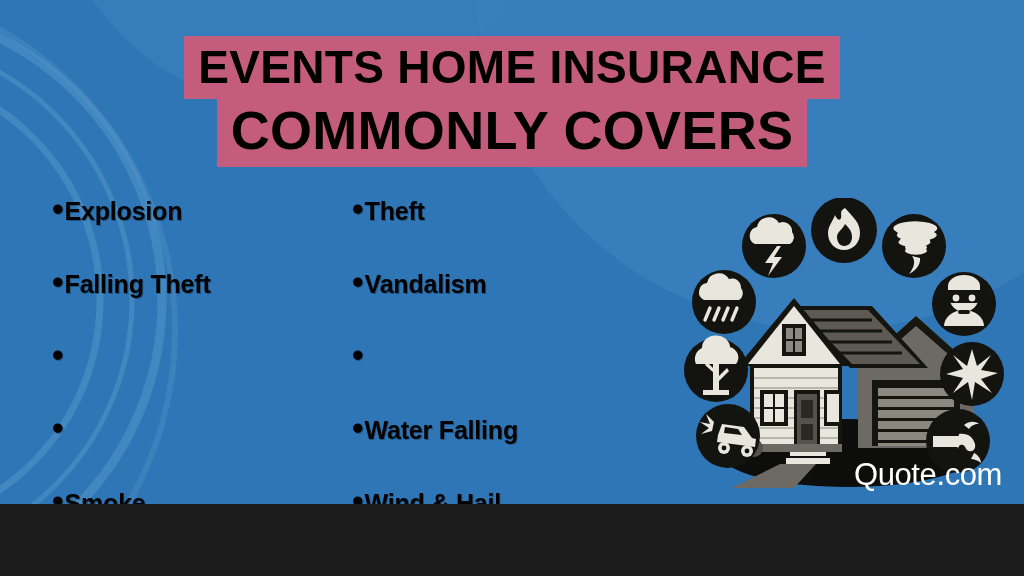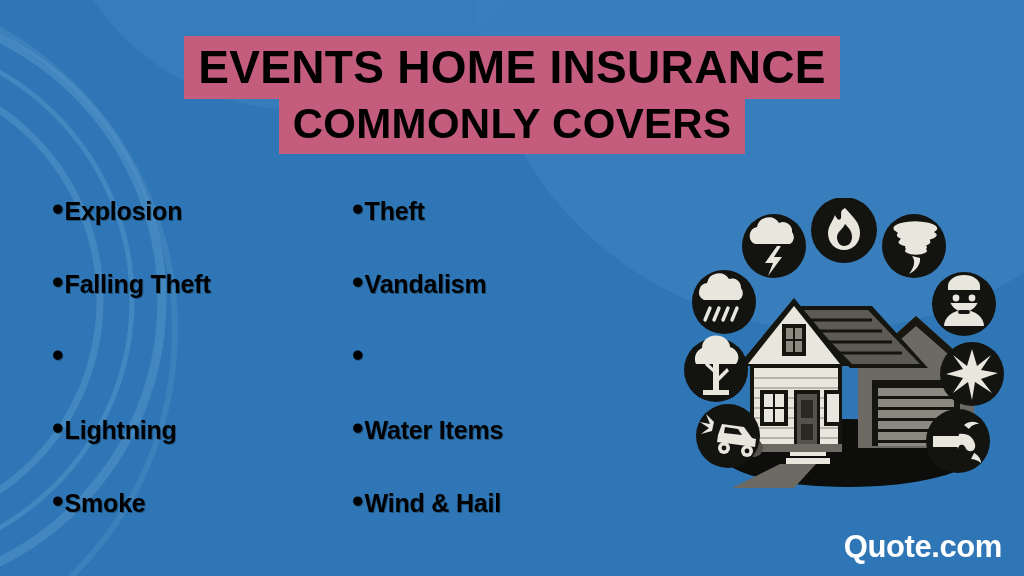--- a/index.html
+++ b/index.html
@@ -4,21 +4,21 @@
 <title>Events Home Insurance Commonly Covers</title>
 <style>
   html, body {
     margin: 0;
     padding: 0;
     background: #1b1b1b;
   }
   #canvas {
     position: relative;
     width: 1024px;
-    height: 576px;
+    height: 504px;
     overflow: hidden;
     background: #2e76b5;
     font-family: "Liberation Sans", sans-serif;
     -webkit-font-smoothing: antialiased;
   }
 
   
   .bg-layer { position: absolute; inset: 0; overflow: hidden; }
   .bg-layer svg { display: block; width: 1024px; height: 576px; }
 
@@ -38,21 +38,21 @@
     font-size: 47px;
     line-height: 1.05;
     font-weight: 700;
     letter-spacing: 0.3px;
     padding: 7px 14px 8px 14px;
     white-space: nowrap;
     font-stretch: condensed;
     transform: scaleX(1.0);
   }
   #title-block .tline.l1 { font-size: 46px; }
-  #title-block .tline.l2 { font-size: 42px; margin-top: -4px; }
+  #title-block .tline.l2 { font-size: 54px; margin-top: -4px; }
 
   
   .list-col {
     position: absolute;
     z-index: 6;
     color: #000000;
     font-weight: 700;
     font-size: 33px;
     line-height: 1;
   }
@@ -89,22 +89,22 @@
   #logo {
     position: absolute;
     right: 22px;
     bottom: 14px;
     z-index: 7;
     font-size: 31px;
     line-height: 1;
     color: #ffffff;
     letter-spacing: -0.4px;
   }
-  #logo .brand { font-weight: 700; margin-top: 42px; }
-  #logo .tld   { font-weight: 700; text-align: right; }
+  #logo .brand { font-weight: 400; margin-top: 42px; }
+  #logo .tld   { font-weight: 400; text-align: right; }
 </style>
 </head>
 <body>
 
 <div id="canvas">
 
   <div class="bg-layer">
     <svg viewBox="0 0 1024 576" xmlns="http://www.w3.org/2000/svg" aria-hidden="true">
       <rect x="0" y="0" width="1024" height="576" fill="#2e76b5"></rect>
 
@@ -135,21 +135,20 @@
     </div>
     <div class="list-item">
       <span class="bullet">•</span>
       <span class="item-label">Falling Theft</span>
     </div>
     <div class="list-item">
       <span class="bullet">•</span>
     </div>
     <div class="list-item">
       <span class="bullet">•</span>
-      <span class="item-label">Lightning</span>
     </div>
     <div class="list-item">
       <span class="bullet">•</span>
       <span class="item-label">Smoke</span>
     </div>
   </div>
 
   <div class="list-col" id="list-right">
     <div class="list-item">
       <span class="bullet">•</span>
@@ -157,21 +156,21 @@
     </div>
     <div class="list-item">
       <span class="bullet">•</span>
       <span class="item-label">Vandalism</span>
     </div>
     <div class="list-item">
       <span class="bullet">•</span>
     </div>
     <div class="list-item">
       <span class="bullet">•</span>
-      <span class="item-label">Water Items</span>
+      <span class="item-label">Water Falling</span>
     </div>
     <div class="list-item">
       <span class="bullet">•</span>
       <span class="item-label">Wind &amp; Hail</span>
     </div>
   </div>
 
   <div id="illustration">
     <svg viewBox="0 0 336 296" xmlns="http://www.w3.org/2000/svg" aria-hidden="true">
       <defs>

